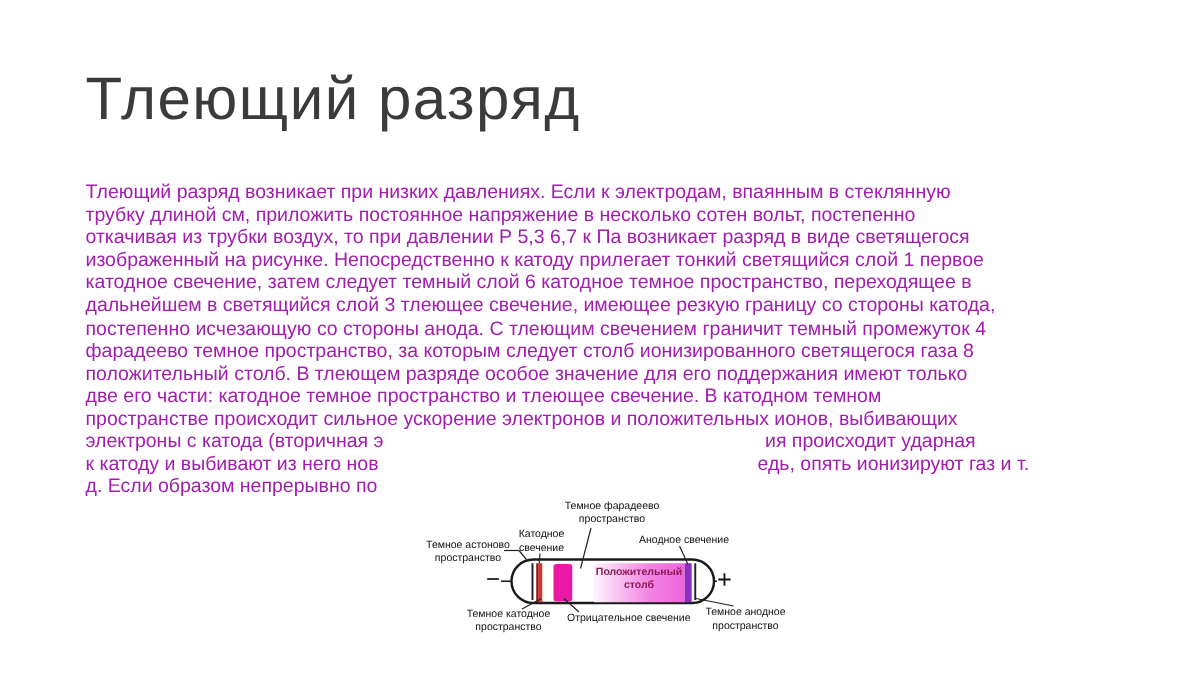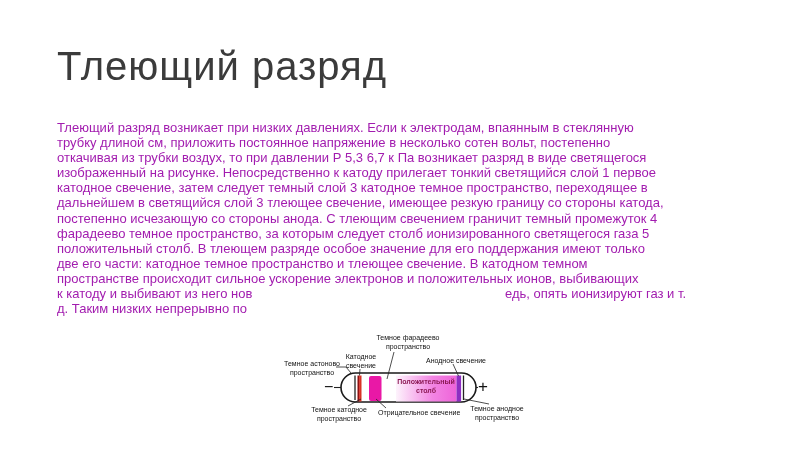--- a/index.html
+++ b/index.html
@@ -56,34 +56,38 @@
 
 <div class="slide">
 
   <div class="page-title">Тлеющий разряд</div>
 
   <div class="body-text">
     <div class="tline">Тлеющий разряд возникает при низких давлениях. Если к электродам, впаянным в стеклянную</div>
     <div class="tline">трубку длиной см, приложить постоянное напряжение в несколько сотен вольт, постепенно</div>
     <div class="tline">откачивая из трубки воздух, то при давлении Р 5,3 6,7 к Па возникает разряд в виде светящегося</div>
     <div class="tline">изображенный на рисунке. Непосредственно к катоду прилегает тонкий светящийся слой 1 первое</div>
-    <div class="tline">катодное свечение, затем следует темный слой 3 катодное темное пространство, переходящее в</div>
+    <div class="tline">катодное свечение, затем следует темный слой 6 катодное темное пространство, переходящее в</div>
     <div class="tline">дальнейшем в светящийся слой 3 тлеющее свечение, имеющее резкую границу со стороны катода,</div>
     <div class="tline">постепенно исчезающую со стороны анода. С тлеющим свечением граничит темный промежуток 4</div>
-    <div class="tline">фарадеево темное пространство, за которым следует столб ионизированного светящегося газа 5</div>
+    <div class="tline">фарадеево темное пространство, за которым следует столб ионизированного светящегося газа 8</div>
     <div class="tline">положительный столб. В тлеющем разряде особое значение для его поддержания имеют только</div>
     <div class="tline">две его части: катодное темное пространство и тлеющее свечение. В катодном темном</div>
     <div class="tline">пространстве происходит сильное ускорение электронов и положительных ионов, выбивающих</div>
 
     <div class="tline">
+      <span>электроны с катода (вторичная э</span>
+      <span class="right r0">ия происходит ударная</span>
+    </div>
+    <div class="tline">
       <span>к катоду и выбивают из него нов</span>
       <span class="right r2">едь, опять ионизируют газ и т.</span>
     </div>
     <div class="tline">
-      <span>д. Таким низких непрерывно по</span>
+      <span>д. Если образом непрерывно по</span>
     </div>
   </div>
 
   <div class="figure">
 
     <svg width="218" height="113" viewBox="0 0 218 113">
       <defs>
         <linearGradient id="colGrad" x1="0" y1="0" x2="1" y2="0">
           <stop offset="0" stop-color="#fdf3fc"></stop>
           <stop offset="0.28" stop-color="#f8c0f0"></stop>

